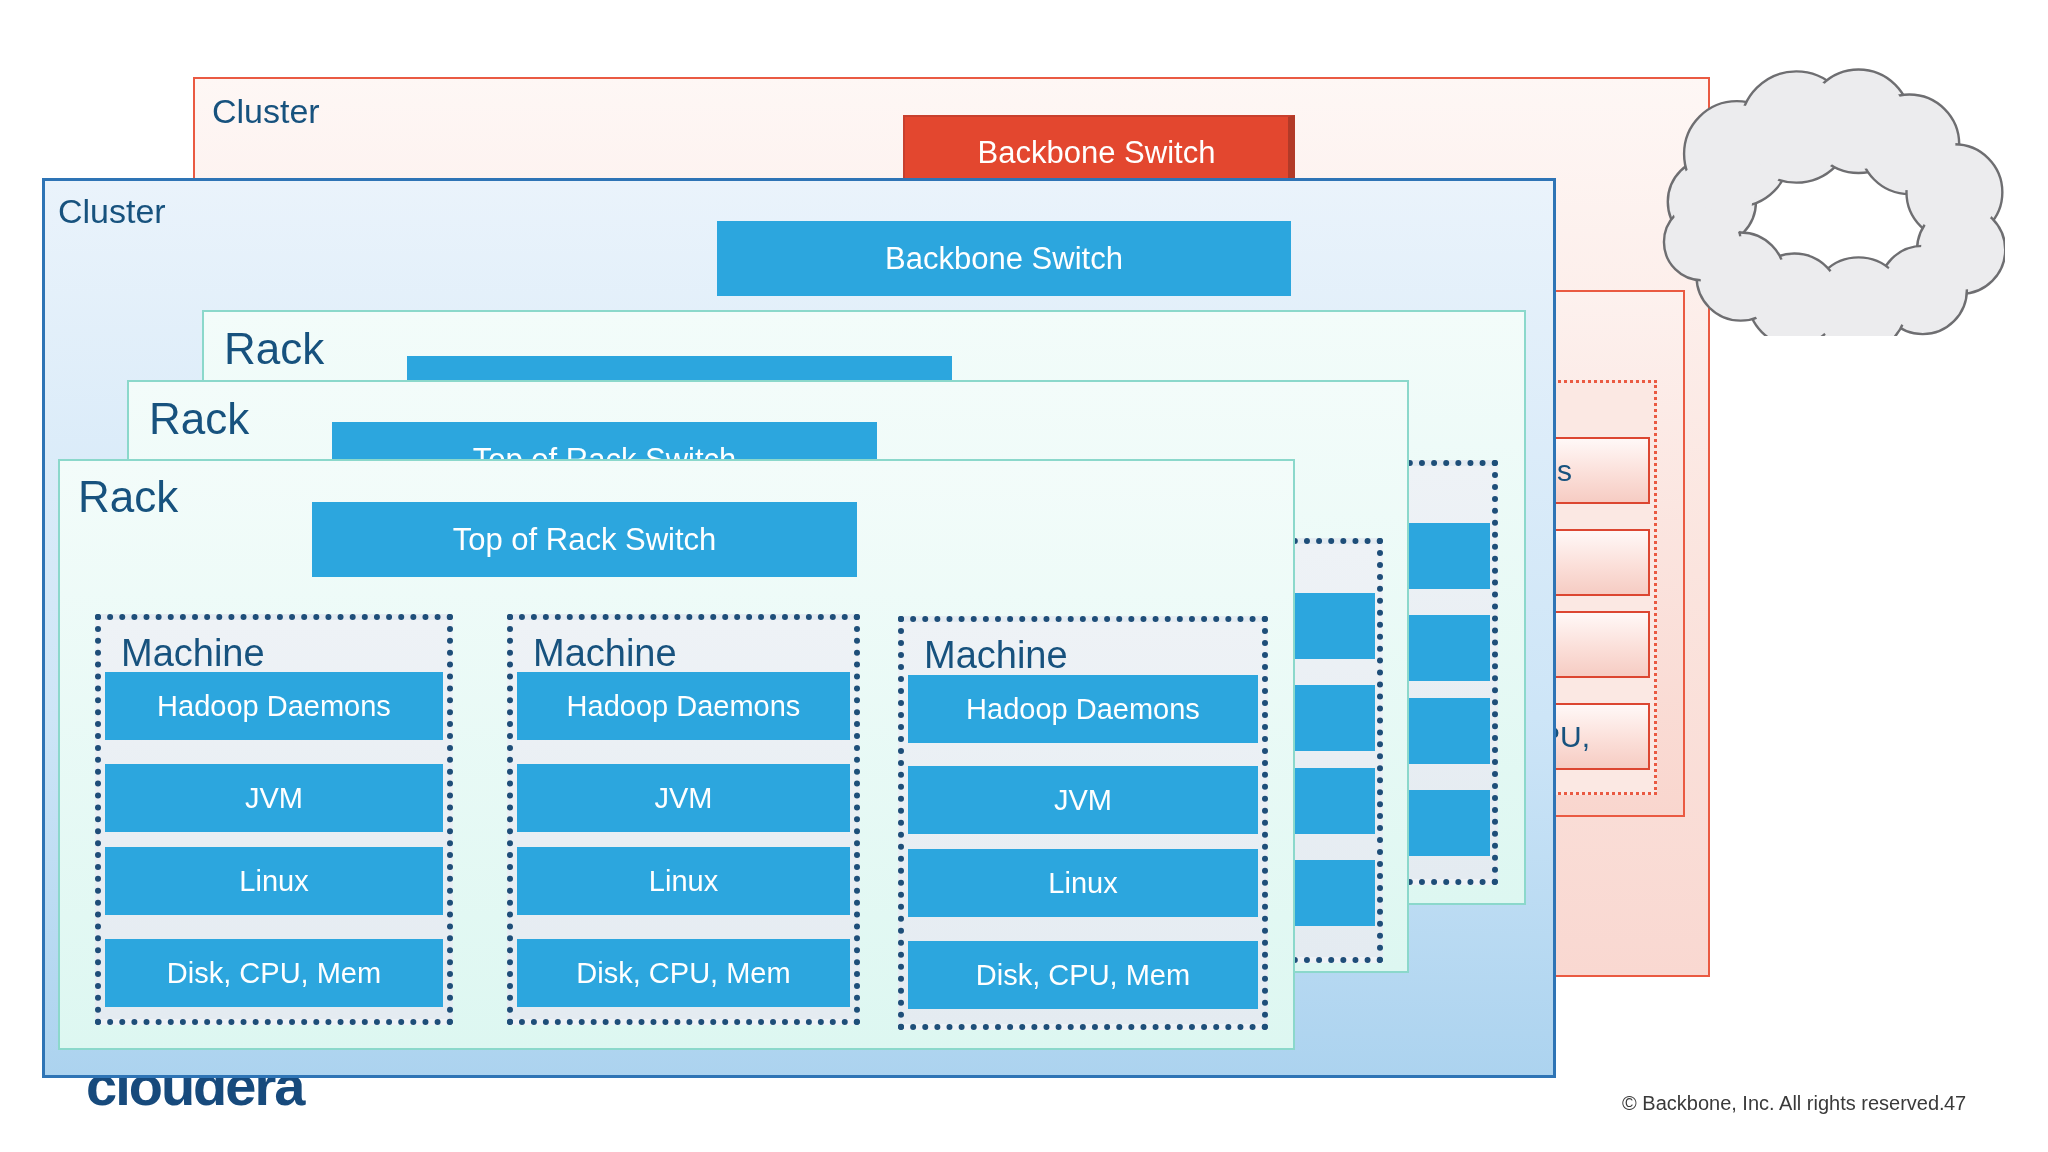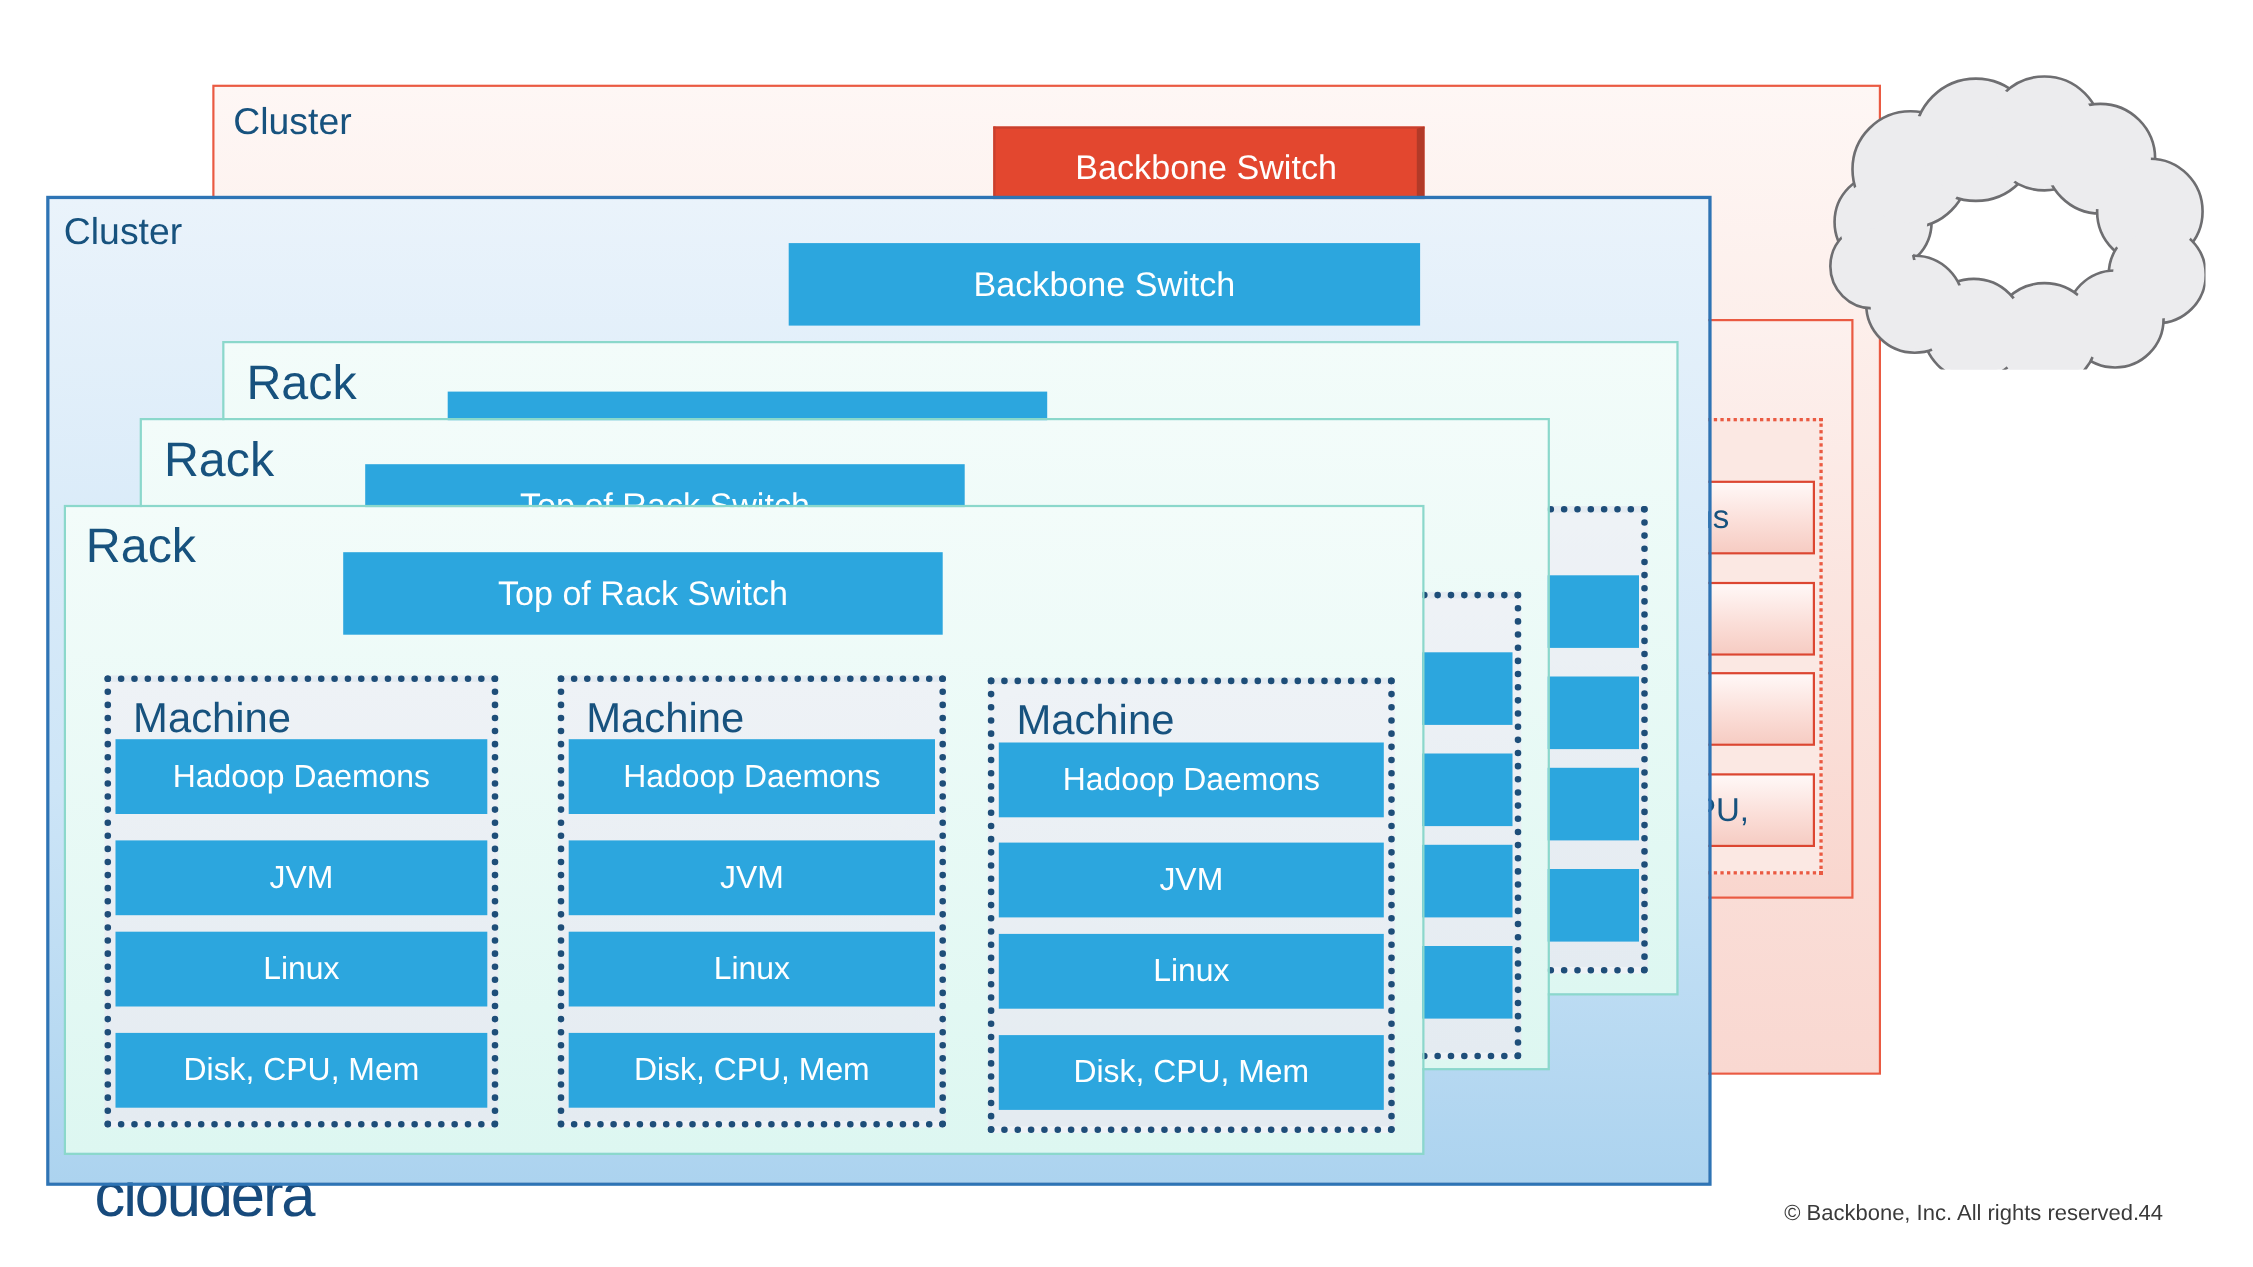--- a/index.html
+++ b/index.html
@@ -43,21 +43,21 @@
     background:#2CA6DE;color:#ffffff;
     display:flex;align-items:center;justify-content:center;
     font-size:29px;overflow:hidden;
   }
   .switchbar{font-size:31px;}
 
   
   .wan-label{font-size:40px;color:#1A5C97;display:flex;align-items:center;justify-content:center;}
 
   
-  .logo{font-size:56px;font-weight:normal;color:#174A7C;letter-spacing:-2px;line-height:1;}
+  .logo{font-size:56px;font-weight:bold;color:#174A7C;letter-spacing:-2px;line-height:1;}
   .footer-text{font-size:20px;color:#3A3A3A;}
 </style>
 </head>
 <body>
 
 <div id="slide">
 
   <div class="abs logo" style="left:86px;top:1058px;">cloudera</div>
 
   <div class="abs red-cluster" style="left:193px;top:77px;width:1517px;height:900px;"></div>
@@ -159,15 +159,15 @@
 
   <div class="abs machine" style="left:898px;top:616px;width:370px;height:414px;">
     <div class="machine-label" style="position:absolute;left:20px;top:12px;">Machine</div>
   </div>
   <div class="abs bluebar" style="left:908px;top:675px;width:350px;height:68px;">Hadoop Daemons</div>
   <div class="abs bluebar" style="left:908px;top:766px;width:350px;height:68px;">JVM</div>
   <div class="abs bluebar" style="left:908px;top:849px;width:350px;height:68px;">Linux</div>
   <div class="abs bluebar" style="left:908px;top:941px;width:350px;height:68px;">Disk, CPU, Mem</div>
 
   <div class="abs footer-text" style="left:1622px;top:1092px;">© Backbone, Inc. All rights reserved.</div>
-  <div class="abs footer-text" style="left:1944px;top:1092px;">44</div>
+  <div class="abs footer-text" style="left:1944px;top:1092px;">47</div>
 
 </div>
 
 </body></html>

